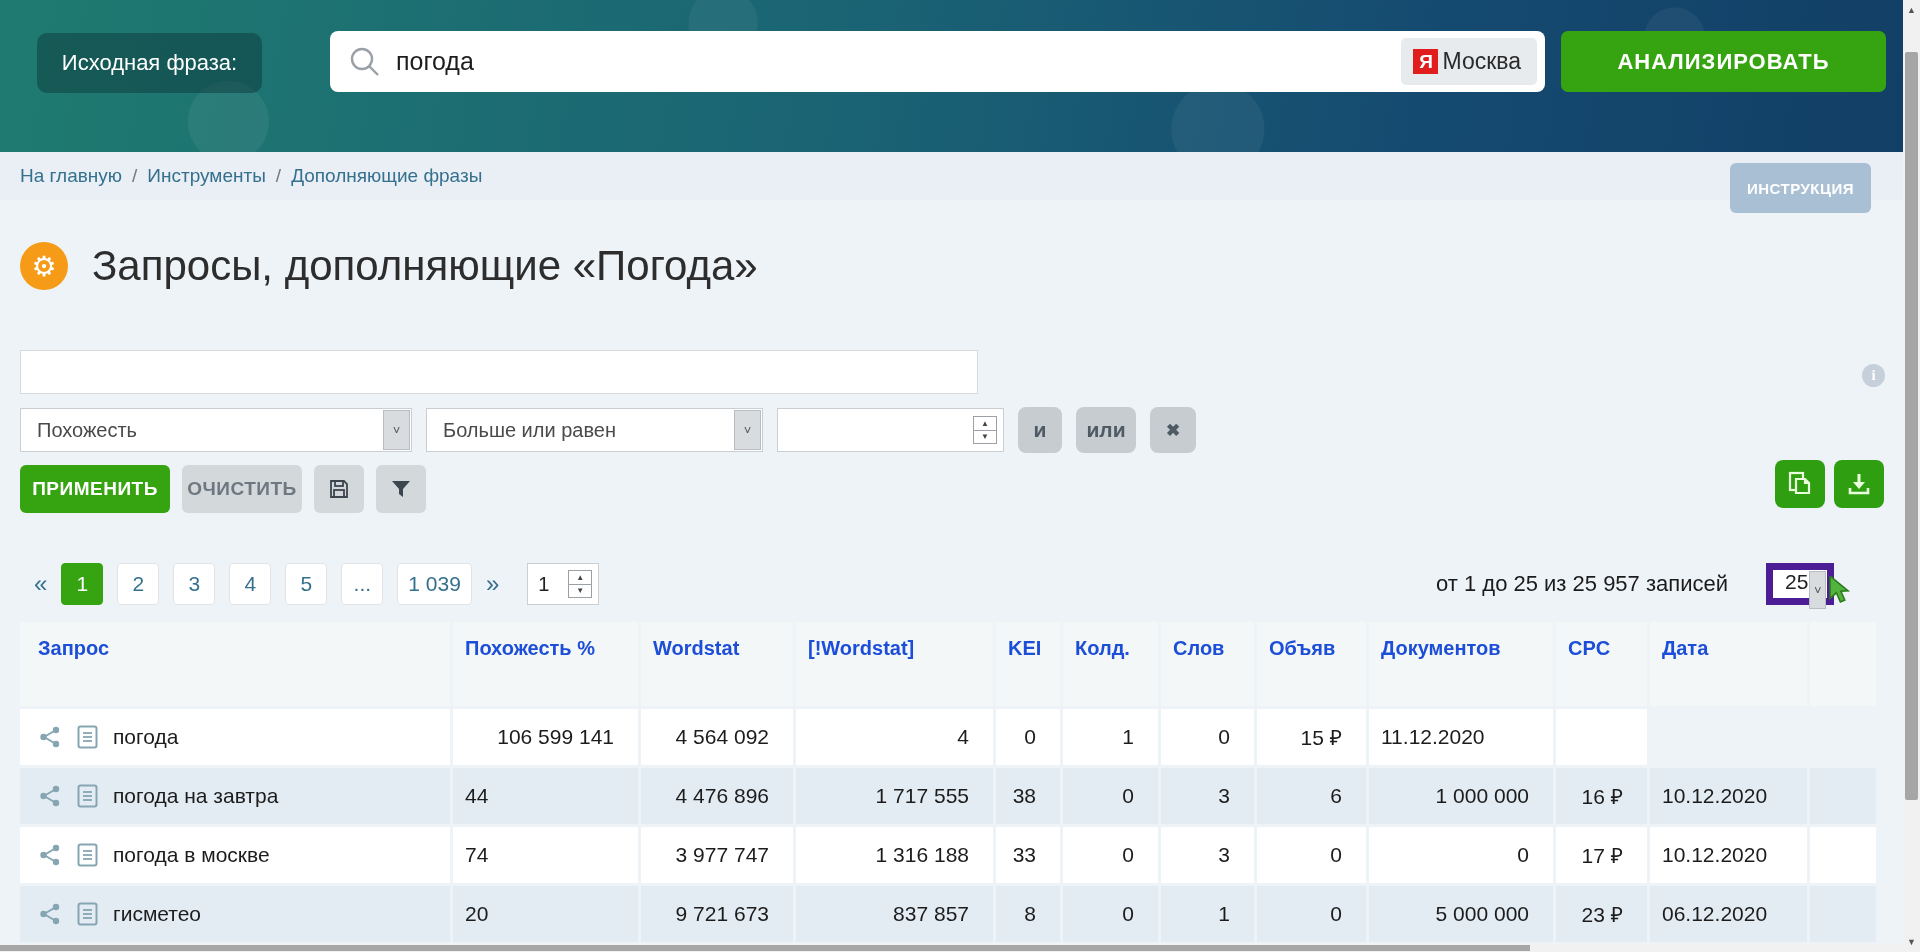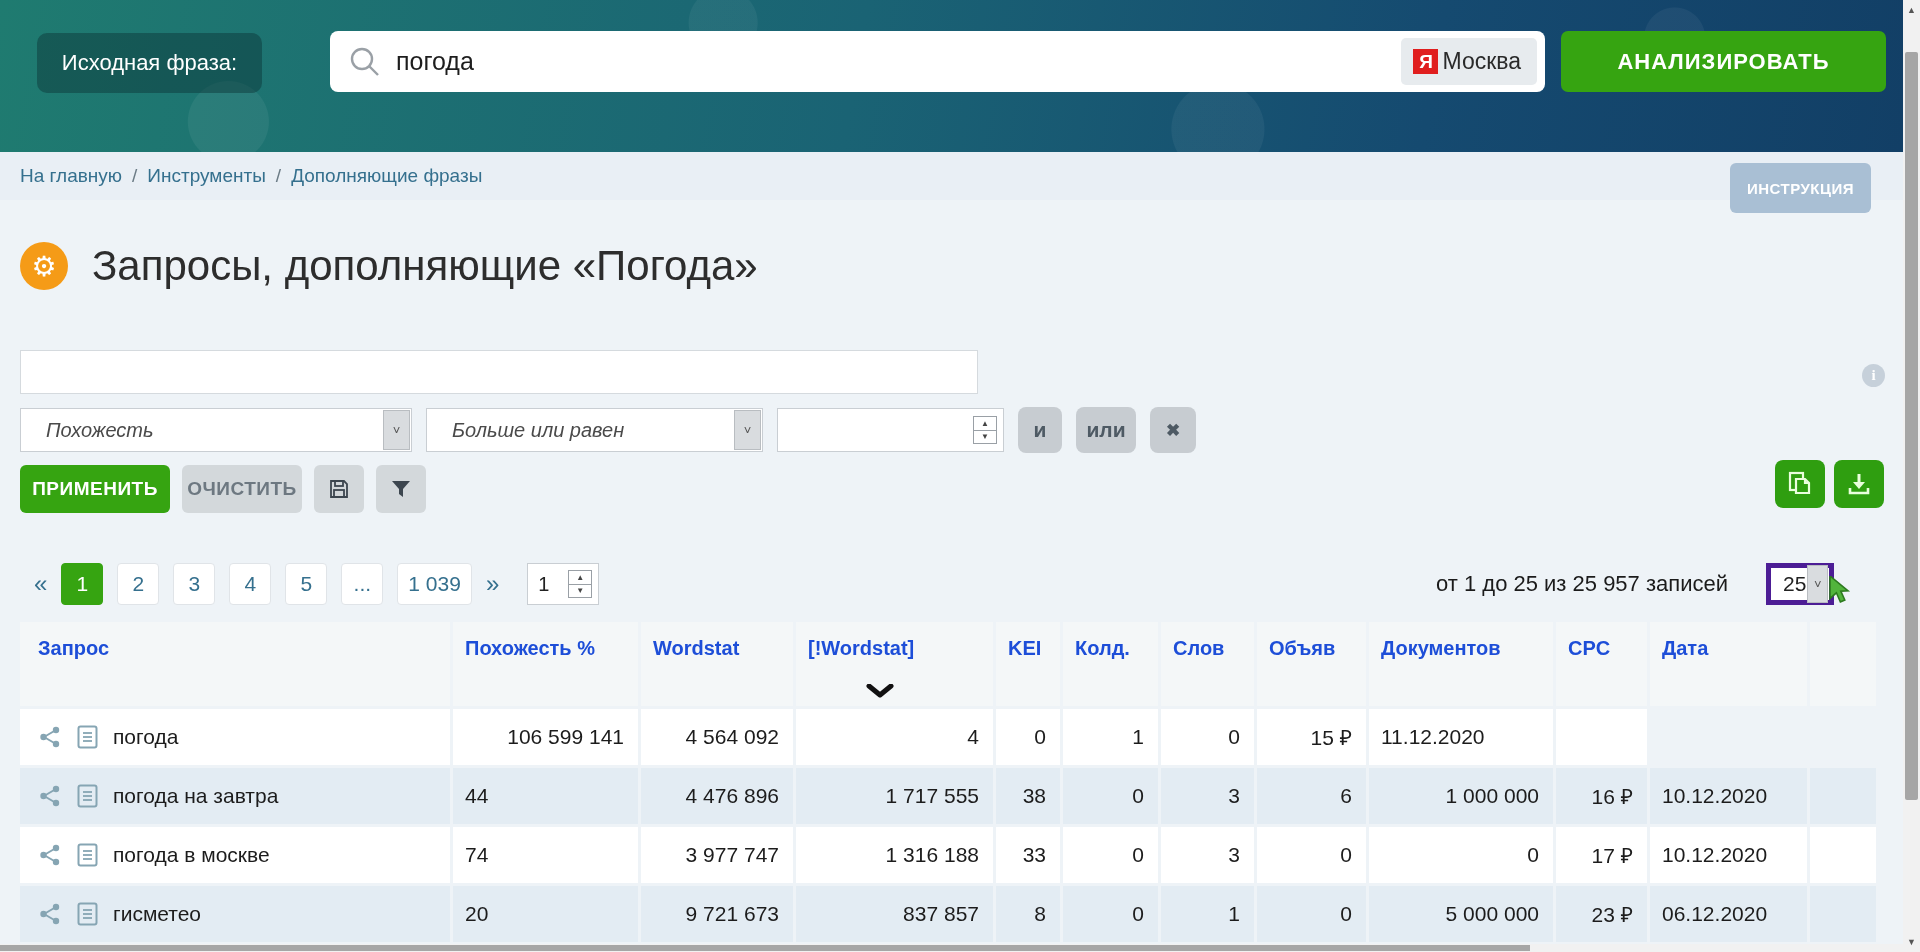--- a/index.html
+++ b/index.html
@@ -45,21 +45,21 @@
   .title-row { display:flex; align-items:center; gap:24px; margin-top:38px; height:56px; }
   .gear { width:48px; height:48px; border-radius:50%; background:#f59b17; color:#fff;
     display:flex; align-items:center; justify-content:center; font-size:28px; }
   .page-title { font-size:42px; color:#2d2d2d; font-weight:400; }
 
   .filter-input { margin-top:56px; width:958px; height:44px; background:#fff;
     border:1px solid #d5dade; font-size:20px; padding:0 10px; outline:none; }
   .selects-row { margin-top:13px; display:flex; align-items:center; gap:14px; }
   .fake-select { height:44px; background:#fff; border:1px solid #c9ced3; display:flex;
     align-items:center; justify-content:space-between; cursor:pointer; }
-  .fake-select .sel-label { font-size:20px; color:#4a4a4a; padding-left:25px; white-space:nowrap;font-style:italic; }
+  .fake-select .sel-label { font-size:20px; color:#4a4a4a; padding-left:16px; white-space:nowrap; }
   .sel-arrow { width:27px; height:40px; margin:1px; background:#d9dcdf; border:1px solid #b9bdc1;
     display:flex; align-items:center; justify-content:center; color:#555; font-size:13px; }
   .w-field { width:392px; } .w-op { width:337px; }
   .num-input { width:227px; height:44px; background:#fff; border:1px solid #c9ced3;
     display:flex; align-items:center; justify-content:flex-end; padding-right:6px; }
   .spinner { width:24px; height:28px; border:1px solid #9aa0a6; display:flex; flex-direction:column; }
   .spinner span { flex:1; display:flex; align-items:center; justify-content:center;
     font-size:8px; color:#444; border-bottom:1px solid #9aa0a6; }
   .spinner span:last-child { border-bottom:none; }
   .gray-btn { background:#c7ccd1; border:none; border-radius:8px; color:#4e5a64; font-weight:bold;
@@ -89,37 +89,37 @@
   .pbox { min-width:42px; height:42px; padding:0 10px; background:#fff; border:1px solid #e0e4e8;
     border-radius:4px; color:#35708e; font-size:21px; display:flex; align-items:center;
     justify-content:center; cursor:pointer; }
   .pbox.active { background:#36a411; border-color:#36a411; color:#fff; }
   .goto-box { width:72px; height:42px; background:#fff; border:1px solid #c9ced3; margin-left:14px;
     display:flex; align-items:center; }
   .goto-box input { width:40px; border:none; outline:none; font-size:20px; padding-left:10px;
     font-family:"Liberation Sans",sans-serif; color:#222; }
   .records { margin-left:auto; font-size:22px; color:#1b1b1b; }
   .size-select { margin-left:38px; margin-right:46px; width:68px; height:42px; background:#fff;
-    border:5px solid #4c1d95; display:flex; align-items:center; justify-content:space-between; cursor:pointer; }
+    border:7px solid #4c1d95; display:flex; align-items:flex-start; justify-content:space-between; cursor:pointer; }
   .size-select .sel-label { font-size:21px; color:#222; padding-left:12px; }
   .size-select .sel-arrow { height:38px; width:24px; }
 
   
   .tbl { margin-top:17px; width:1856px;
     --cols: 430px 185px 152px 197px 64px 95px 93px 109px 184px 91px 157px 1fr; }
   .trow { display:grid; grid-template-columns:var(--cols); column-gap:3px; margin-bottom:3px; }
   .trow > div { background:#fff; font-size:21px; color:#1c1c1c; display:flex; align-items:center; }
   .trow.even > div { background:#e3ecf3; }
   .thead > div { background:#f4f7f8 !important; height:84px; font-size:20px; font-weight:bold;
     color:#1d4ed8; align-items:flex-start; padding-top:15px; }
   .trow.brow > div { height:56px; }
   .c-left { padding-left:12px; justify-content:flex-start; }
-  .c-right { padding-right:14px; justify-content:flex-end; }
+  .c-right { padding-right:24px; justify-content:flex-end; }
   .c-phrase { padding-left:18px; gap:15px; }
-  .hdr-sort { display:flex; flex-direction:column; gap:24px; }
+  .hdr-sort { display:flex; flex-direction:row; gap:24px; }
   .sort-ic { margin-left:58px; }
   .share-ic, .doc-ic { flex:0 0 auto; cursor:pointer; }
 
   
   .vscroll { position:absolute; right:0; top:0; width:17px; height:952px; background:#f1f1f1; }
   .vthumb { position:absolute; left:2px; top:52px; width:13px; height:748px; background:#a6a6a6; border-radius:2px;}
   .varrow { position:absolute; left:0; width:17px; height:16px; color:#555; font-size:9px;
     display:flex; align-items:center; justify-content:center; }
   .va-up { top:2px; } .va-down { bottom:2px; }
   .hscroll { position:absolute; left:0; bottom:0; width:1903px; height:8px; background:#f1f1f1; }

